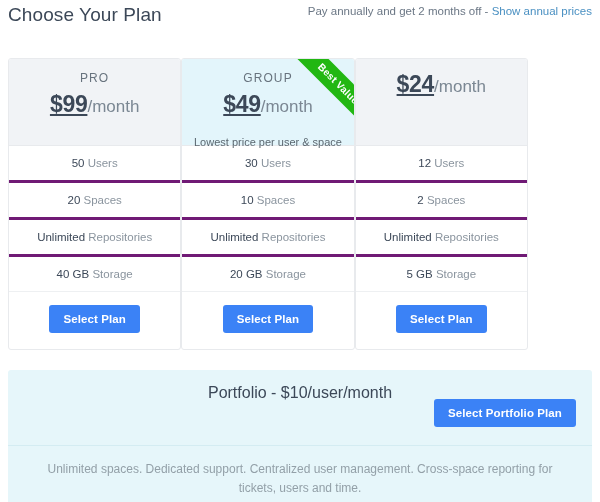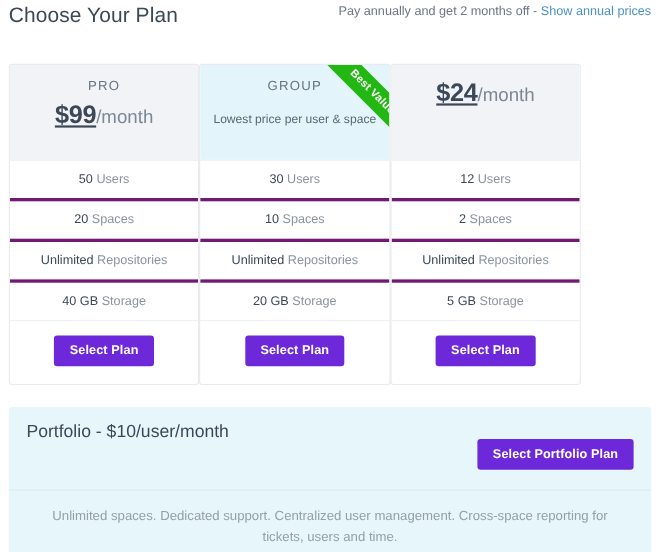--- a/index.html
+++ b/index.html
@@ -150,21 +150,21 @@
     color: #3c4858;
   }
 
   .card-foot {
     border-top: 1px solid #eef0f2;
     text-align: center;
     padding: 13px 0 16px;
   }
   .btn-green {
     display: inline-block;
-    background: #6d28d9;
+    background: #3b82f6;
     color: #ffffff;
     font-size: 11.5px;
     font-weight: bold;
     border: none;
     border-radius: 3px;
     padding: 8px 14px;
     cursor: pointer;
     font-family: "Liberation Sans", sans-serif;
     letter-spacing: 0.1px;
   }
@@ -181,20 +181,21 @@
   }
   .portfolio-top {
     position: relative;
     padding: 14px 16px 13px;
     min-height: 48px;
   }
   .portfolio-title {
     font-size: 16px;
     color: #3c4858;
     font-weight: 400;
+    text-align: center;
   }
   .portfolio-sub {
     margin-top: 5px;
     font-size: 11px;
     color: #8a949e;
   }
   .portfolio-btn-wrap {
     position: absolute;
     right: 16px;
     top: 29px;
@@ -239,20 +240,23 @@
         <button class="btn-green">Select Plan</button>
       </div>
     </div>
 
     <div class="card featured">
       <div class="card-head">
         <div class="ribbon">
           <div class="ribbon-band">Best Value</div>
         </div>
         <div class="plan-name">GROUP</div>
+        <div class="price-line">
+          <span class="price">$49</span><span class="price-period">/month</span>
+        </div>
         <div class="plan-sub">Lowest price per user &amp; space</div>
       </div>
       <div class="features">
         <div class="feature-row"><span class="feature-value">30</span><span> Users</span></div>
         <div class="feature-row"><span class="feature-value">10</span><span> Spaces</span></div>
         <div class="feature-row"><span class="feature-value">Unlimited</span><span> Repositories</span></div>
         <div class="feature-row"><span class="feature-value">20 GB</span><span> Storage</span></div>
       </div>
       <div class="card-foot">
         <button class="btn-green">Select Plan</button>

